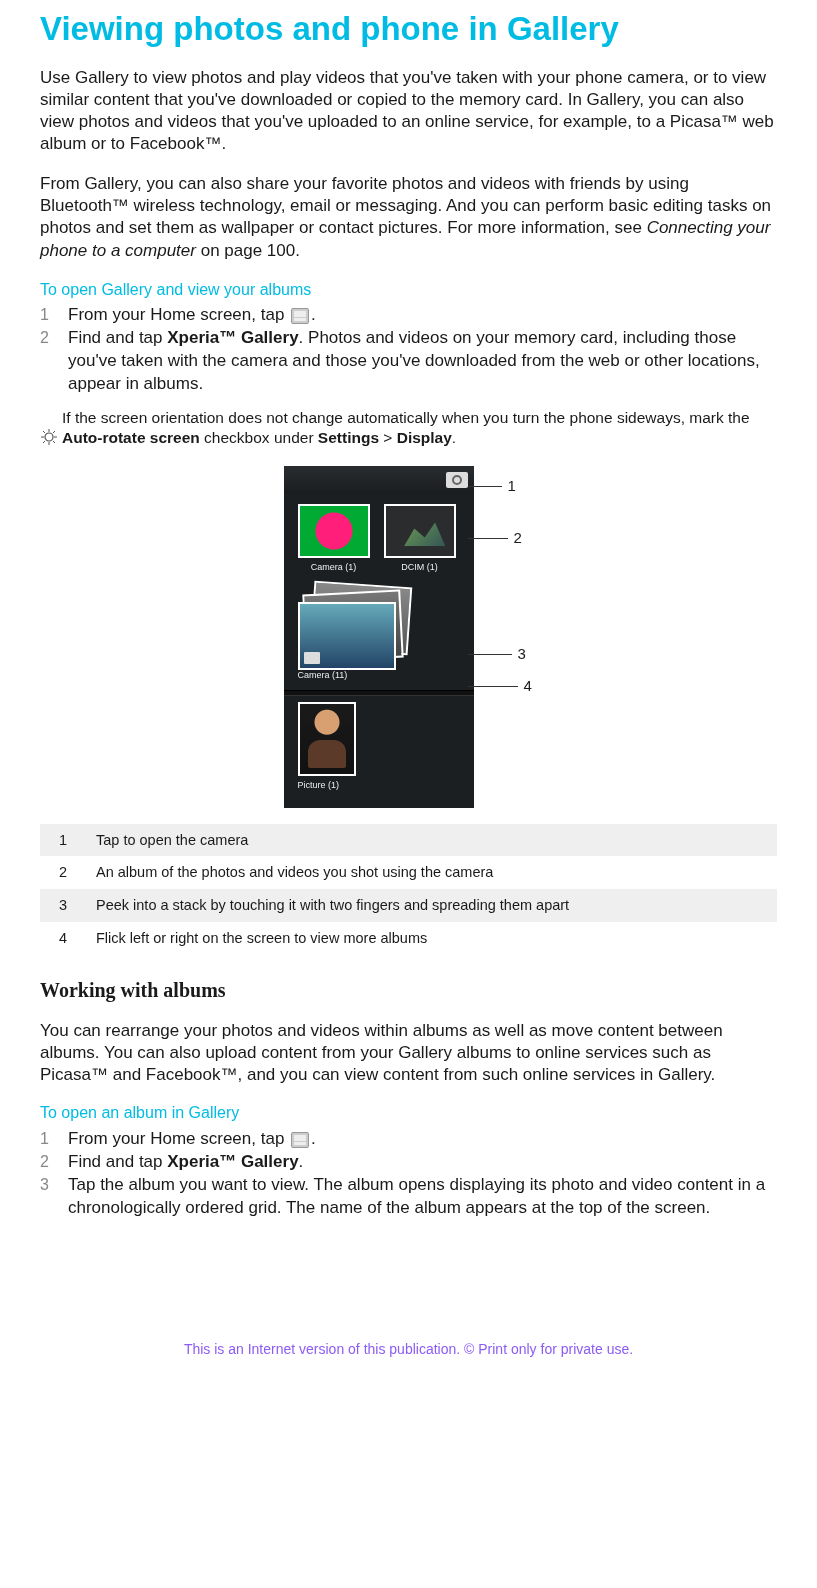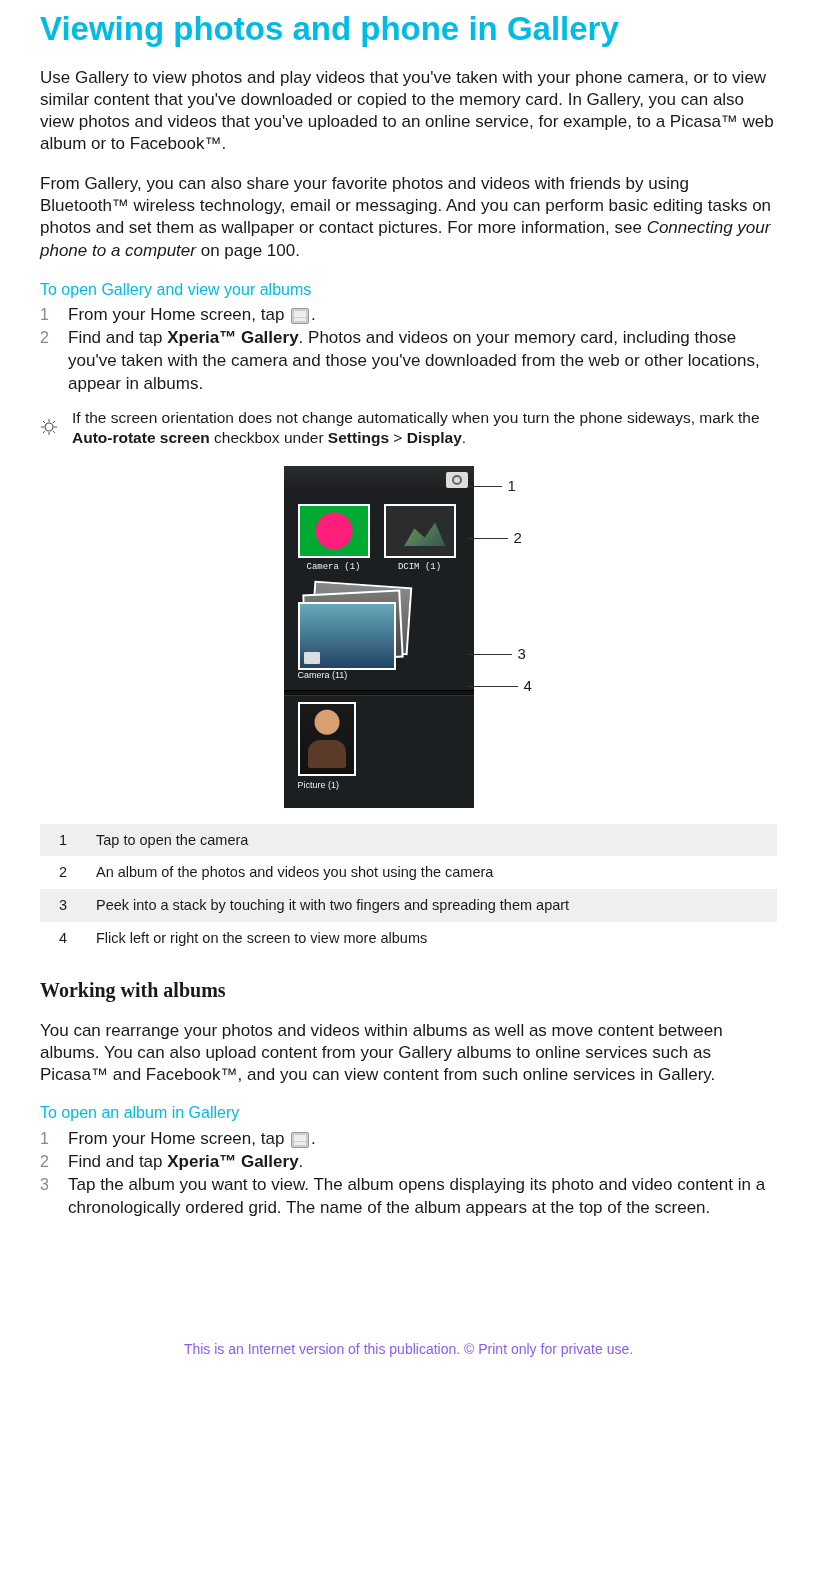--- a/index.html
+++ b/index.html
@@ -72,23 +72,23 @@
     background:#eee;
   }
   .app-icon::after {
     content:"";
     position:absolute;
     left:2px; bottom:2px; right:2px; height:3px;
     background:#eee;
   }
   .tip {
     display: flex;
-    align-items: center;
+    align-items: flex-end;
     margin: 12px 0;
-    gap: 14px;
+    gap: 4px;
   }
   .tip-icon {
     flex: 0 0 18px;
     color: #666;
     font-size: 16px;
     line-height: 1;
     margin-top: 1px;
     position: relative;
     text-align: center;
   }
@@ -130,21 +130,20 @@
   }
   .cam-icon::after{content:"";position:absolute;left:6px;top:3px;width:10px;height:10px;border:2px solid #666;border-radius:50%;box-sizing:border-box;}
   .phone-row {
     display:flex;
     gap:14px;
     padding:10px 14px 0 14px;
   }
   .album {
     width: 72px;
     text-align:center;
-    font-family:Liberation Mono, monospace;
   }
   .thumb {
     width:72px;height:54px;border:2px solid #fff;background:#555;box-sizing:border-box;
   }
   .thumb.flower {
     background:
       radial-gradient(circle at 50% 50%, #ff1e7a 0 18px, transparent 19px),
       radial-gradient(circle at 50% 50%, #0a3 0 100%);
   }
   .thumb.dcim {

